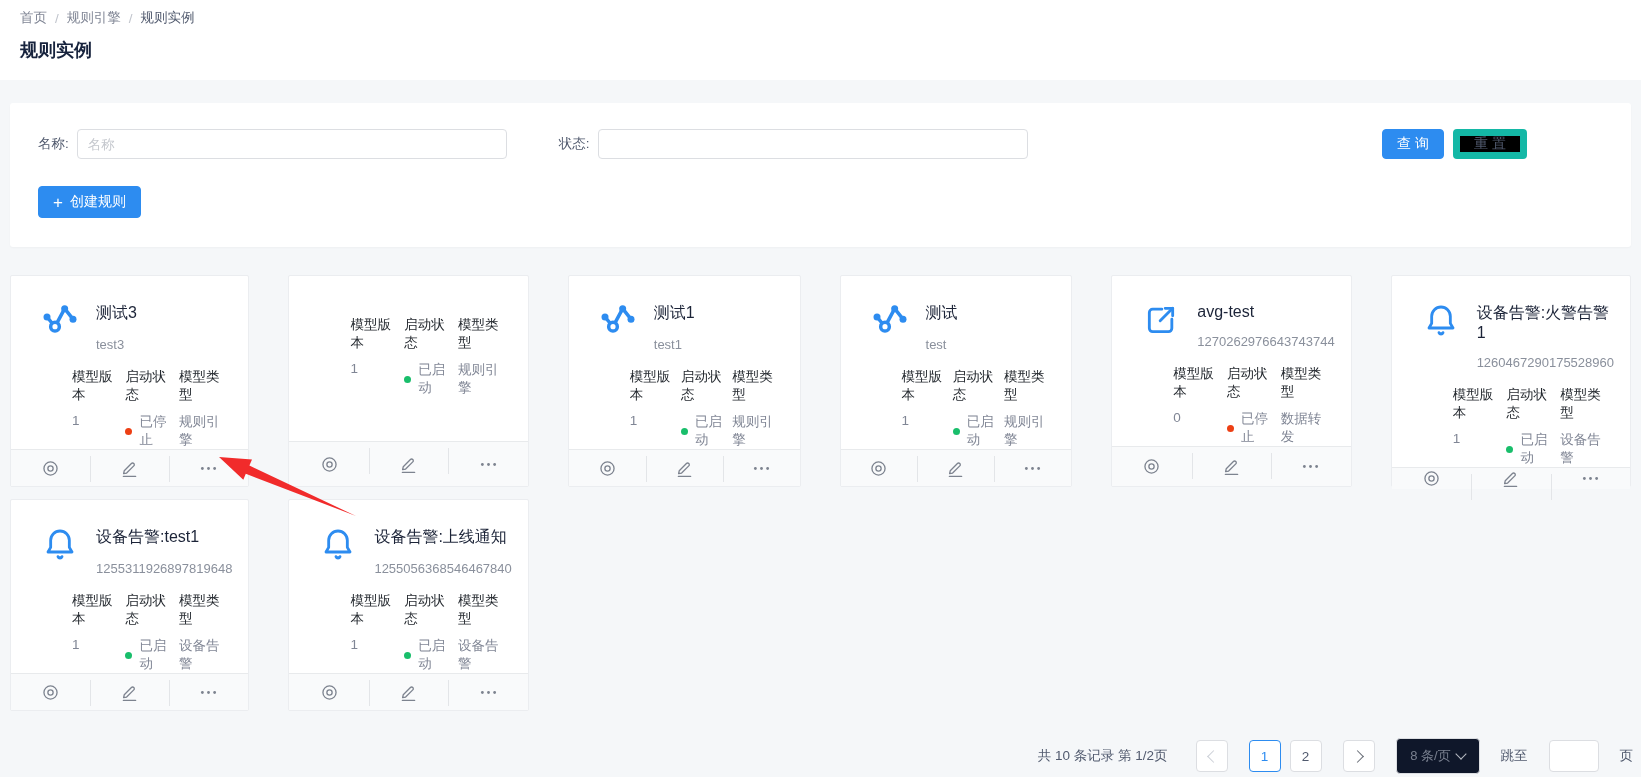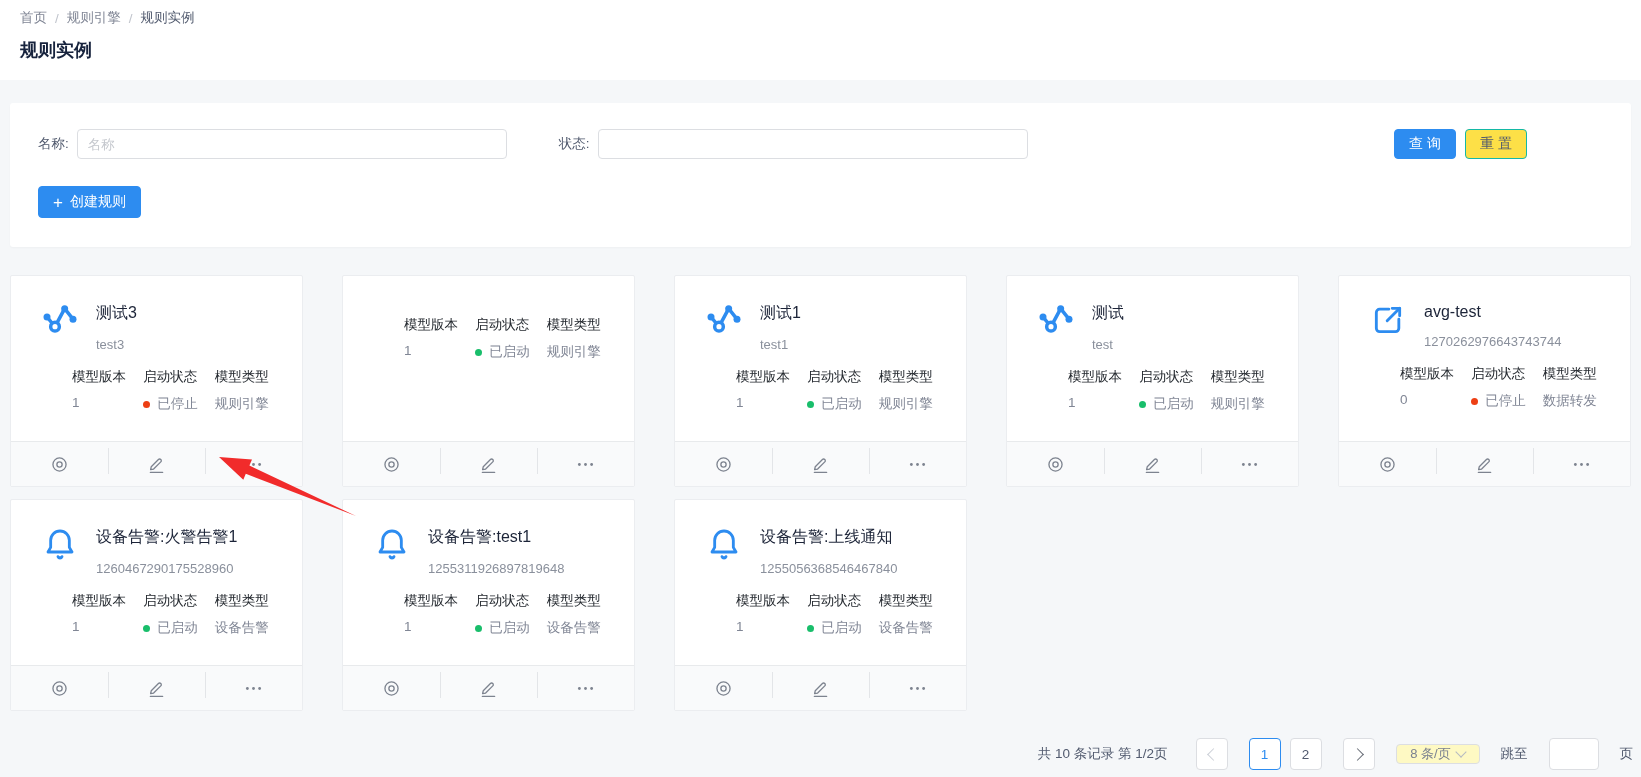--- a/index.html
+++ b/index.html
@@ -24,28 +24,28 @@
   .f-label{font-size:13.5px;color:#515a6e;margin-right:8px;flex:none}
   .text-input{height:30px;box-sizing:border-box;border:1px solid #dcdee2;border-radius:4px;
     padding:0 10px;font-size:13.5px;color:#515a6e;outline:none;background:#fff}
   .text-input::placeholder{color:#c5c8ce}
   .name-input{width:430px;margin-right:52px}
   .status-input{width:430px}
   .panel-actions{position:absolute;top:26px;right:104px;display:flex;gap:9px}
   .btn{height:30px;border-radius:4px;font-size:14px;display:inline-flex;align-items:center;
     justify-content:center;cursor:pointer;box-sizing:border-box;white-space:nowrap}
   .btn-primary{background:#2d8cf0;border:1px solid #2d8cf0;color:#fff;width:62px}
-  .btn-default{background:#fde047;border:1px solid #14b8a6;color:#515a6e;width:62px}
+  .btn-default{background:#000000;border:7px solid #14b8a6;color:#515a6e;width:74px}
   .create-btn{margin-top:27px;background:#2d8cf0;border:1px solid #2d8cf0;color:#fff;
     padding:0 14px;height:32px;border-radius:4px;display:inline-flex;align-items:center;
     gap:7px;font-size:14px;cursor:pointer}
   .plus-glyph{font-size:17px;line-height:1;font-weight:400}
 
   
-  .cards{margin:28px 10px 0;display:grid;grid-template-columns:repeat(5,1fr);
+  .cards{margin:28px 10px 0;display:grid;grid-template-columns:repeat(6,1fr);
     column-gap:39px;row-gap:12px}
   .card{background:#fff;border:1px solid #ebedf0;border-radius:2px;height:212px;
     box-sizing:border-box;display:flex;flex-direction:column}
   .card-main{padding:24px 16px 0 29px;flex:1}
   .card-head{display:flex;align-items:flex-start}
   .card-icon{width:40px;height:40px;flex:none;margin-right:16px}
   .card-icon svg{width:40px;height:40px;display:block}
   .card-title{font-size:16px;color:#1c2438;margin-top:3px}
   .card-sub{font-size:13px;color:#8a909c;margin-top:13px}
   .stats{display:flex;margin:16px 0 0 32px}
@@ -64,21 +64,21 @@
   .pg-summary{margin-right:7px;font-size:13.5px}
   .pg-btn{min-width:32px;height:32px;border:1px solid #dcdee2;border-radius:4px;background:#fff;
     display:inline-flex;align-items:center;justify-content:center;font-size:13.5px;
     cursor:pointer;box-sizing:border-box;color:#515a6e}
   .pg-btn.active{border-color:#2d8cf0;color:#2d8cf0}
   .pg-btn.disabled{cursor:default}
   .chev{width:8px;height:8px;border-right:1.6px solid #666b75;border-bottom:1.6px solid #666b75;display:inline-block}
   .chev-left{transform:rotate(135deg);margin-left:3px}
   .chev-right{transform:rotate(-45deg);margin-right:3px}
   .pg-btn.disabled .chev{border-color:#ccd0d7}
-  .pg-select{width:84px;height:20px;border:1px solid #dcdee2;border-radius:4px;background:#fef9c3;
+  .pg-select{width:84px;height:36px;border:1px solid #dcdee2;border-radius:4px;background:#0f172a;
     display:inline-flex;align-items:center;justify-content:center;gap:6px;font-size:13px;
     color:#7a8190;cursor:pointer;box-sizing:border-box}
   .caret-down{width:7px;height:7px;border-right:1.4px solid #b6bac2;border-bottom:1.4px solid #b6bac2;
     transform:rotate(45deg);margin-top:-4px}
   .jump-input{width:50px;height:32px;box-sizing:border-box;border:1px solid #dcdee2;border-radius:4px;
     background:#fff;outline:none;padding:0 8px;font-size:13.5px;color:#515a6e}
   .jump-label,.jump-suffix{font-size:13.5px}
 
   
   .anno-arrow{position:absolute;left:0;top:0;width:1641px;height:777px;pointer-events:none;z-index:50}

